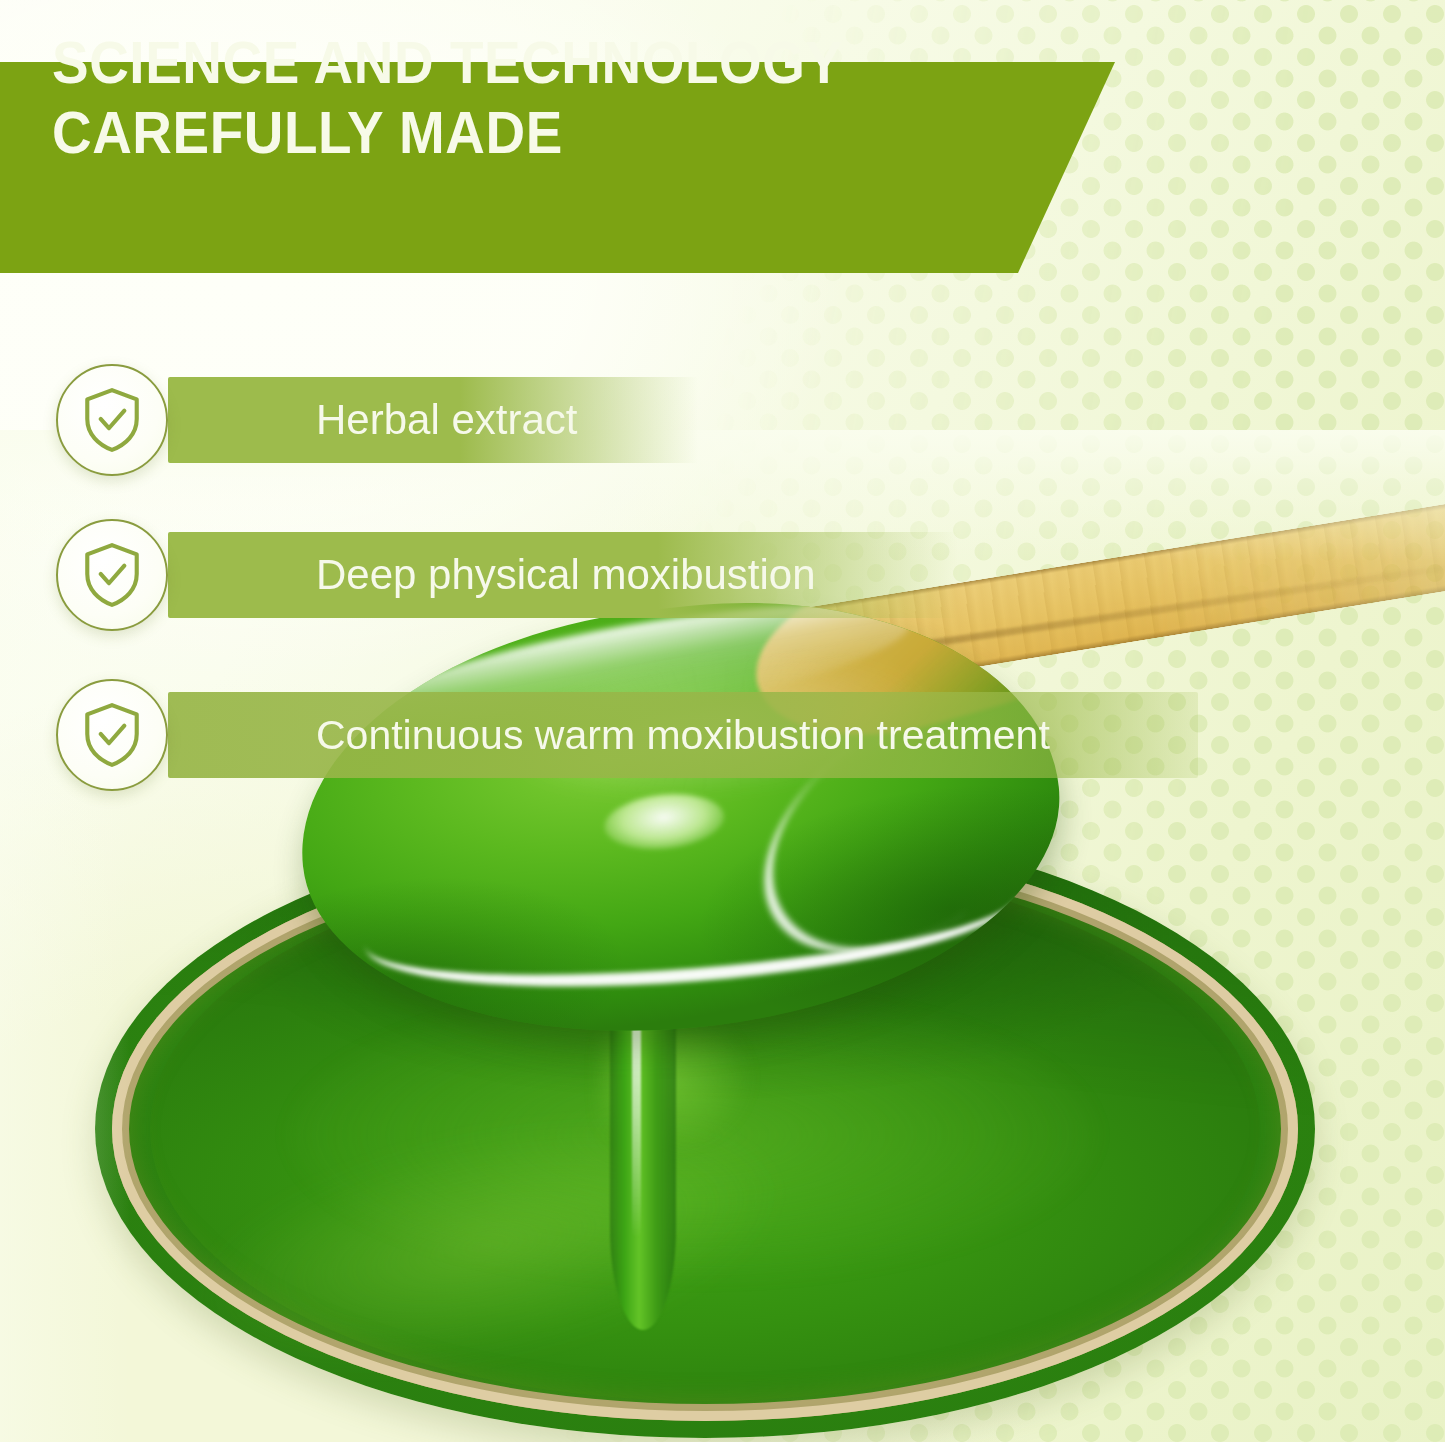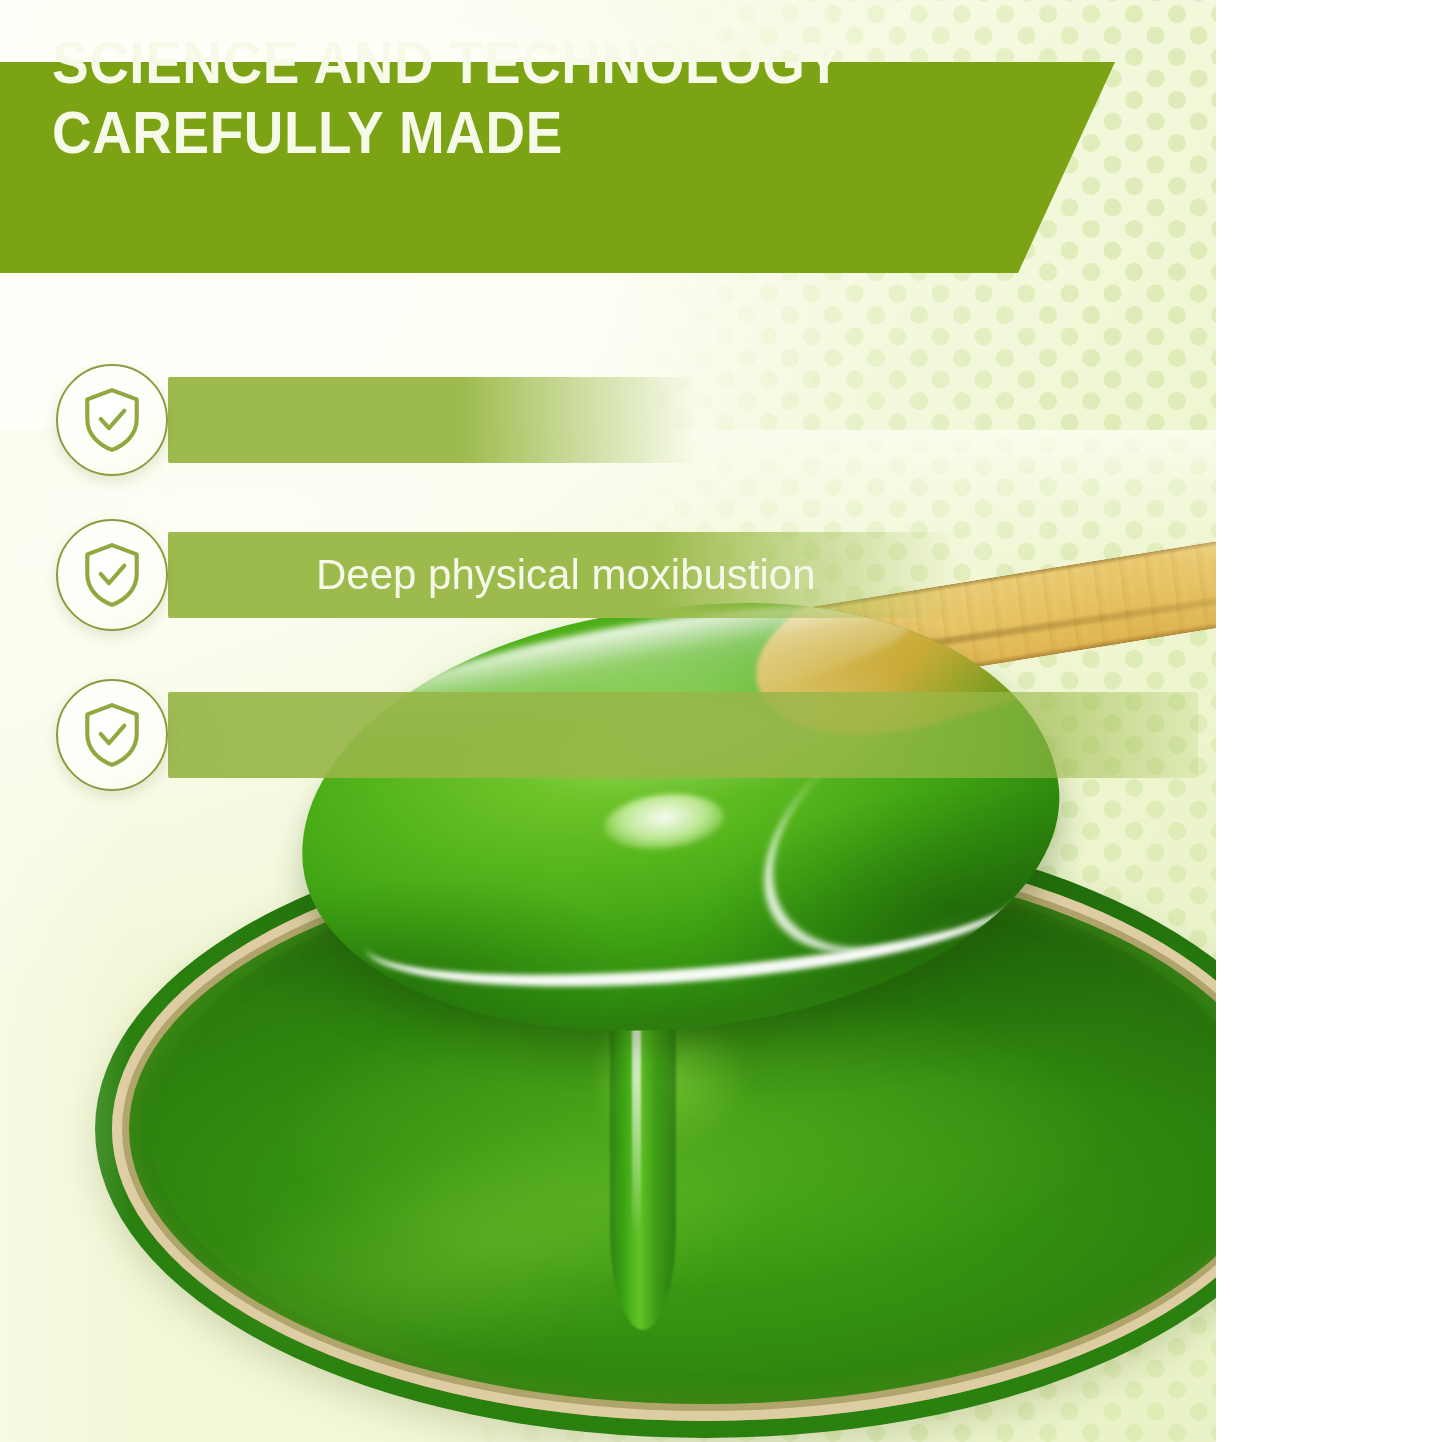--- a/index.html
+++ b/index.html
@@ -6,21 +6,21 @@
     margin: 0;
     padding: 0;
     background: #ffffff;
   }
   body {
     font-family: "Liberation Sans", sans-serif;
   }
 
   #poster {
     position: relative;
-    width: 1216px;
+    width: 1445px;
     height: 1442px;
     overflow: hidden;
     background: #fbfdf0;
   }
 
   
   .bg-base {
     position: absolute;
     inset: 0;
     background:
@@ -408,20 +408,21 @@
 CAREFULLY MADE</div>
 
   <div class="feature" id="feat-0">
     <div class="feature-bar"></div>
     <div class="feature-badge">
       <svg class="shield-svg" viewBox="0 0 64 66" fill="none">
         <path d="M32 4 L56 13 V32 C56 47 45 57 32 62 C19 57 8 47 8 32 V13 Z" stroke="#8fa93f" stroke-width="4" stroke-linejoin="round" fill="none"></path>
         <path d="M21 32 L29 41 L44 24" stroke="#8fa93f" stroke-width="4" stroke-linecap="round" stroke-linejoin="round" fill="none"></path>
       </svg>
     </div>
+    <div class="feature-label">Herbal extract</div>
   </div>
 
   <div class="feature" id="feat-1">
     <div class="feature-bar"></div>
     <div class="feature-badge">
       <svg class="shield-svg" viewBox="0 0 64 66" fill="none">
         <path d="M32 4 L56 13 V32 C56 47 45 57 32 62 C19 57 8 47 8 32 V13 Z" stroke="#8fa93f" stroke-width="4" stroke-linejoin="round" fill="none"></path>
         <path d="M21 32 L29 41 L44 24" stroke="#8fa93f" stroke-width="4" stroke-linecap="round" stroke-linejoin="round" fill="none"></path>
       </svg>
     </div>
@@ -429,15 +430,16 @@
   </div>
 
   <div class="feature" id="feat-2">
     <div class="feature-bar"></div>
     <div class="feature-badge">
       <svg class="shield-svg" viewBox="0 0 64 66" fill="none">
         <path d="M32 4 L56 13 V32 C56 47 45 57 32 62 C19 57 8 47 8 32 V13 Z" stroke="#8fa93f" stroke-width="4" stroke-linejoin="round" fill="none"></path>
         <path d="M21 32 L29 41 L44 24" stroke="#8fa93f" stroke-width="4" stroke-linecap="round" stroke-linejoin="round" fill="none"></path>
       </svg>
     </div>
+    <div class="feature-label">Continuous warm moxibustion treatment</div>
   </div>
 
 </div>
 
 </body></html>

